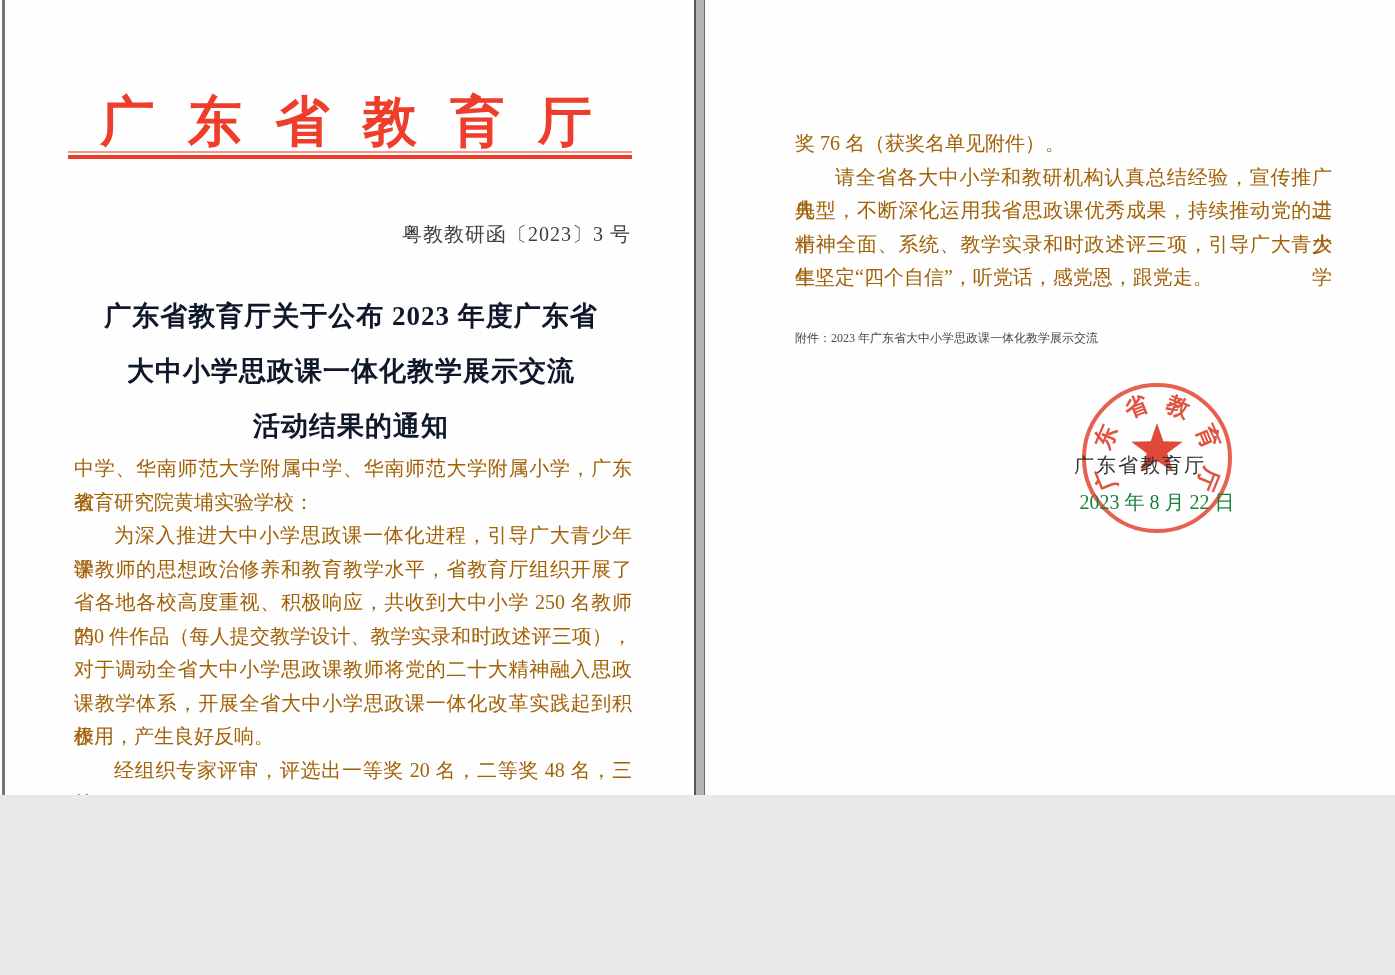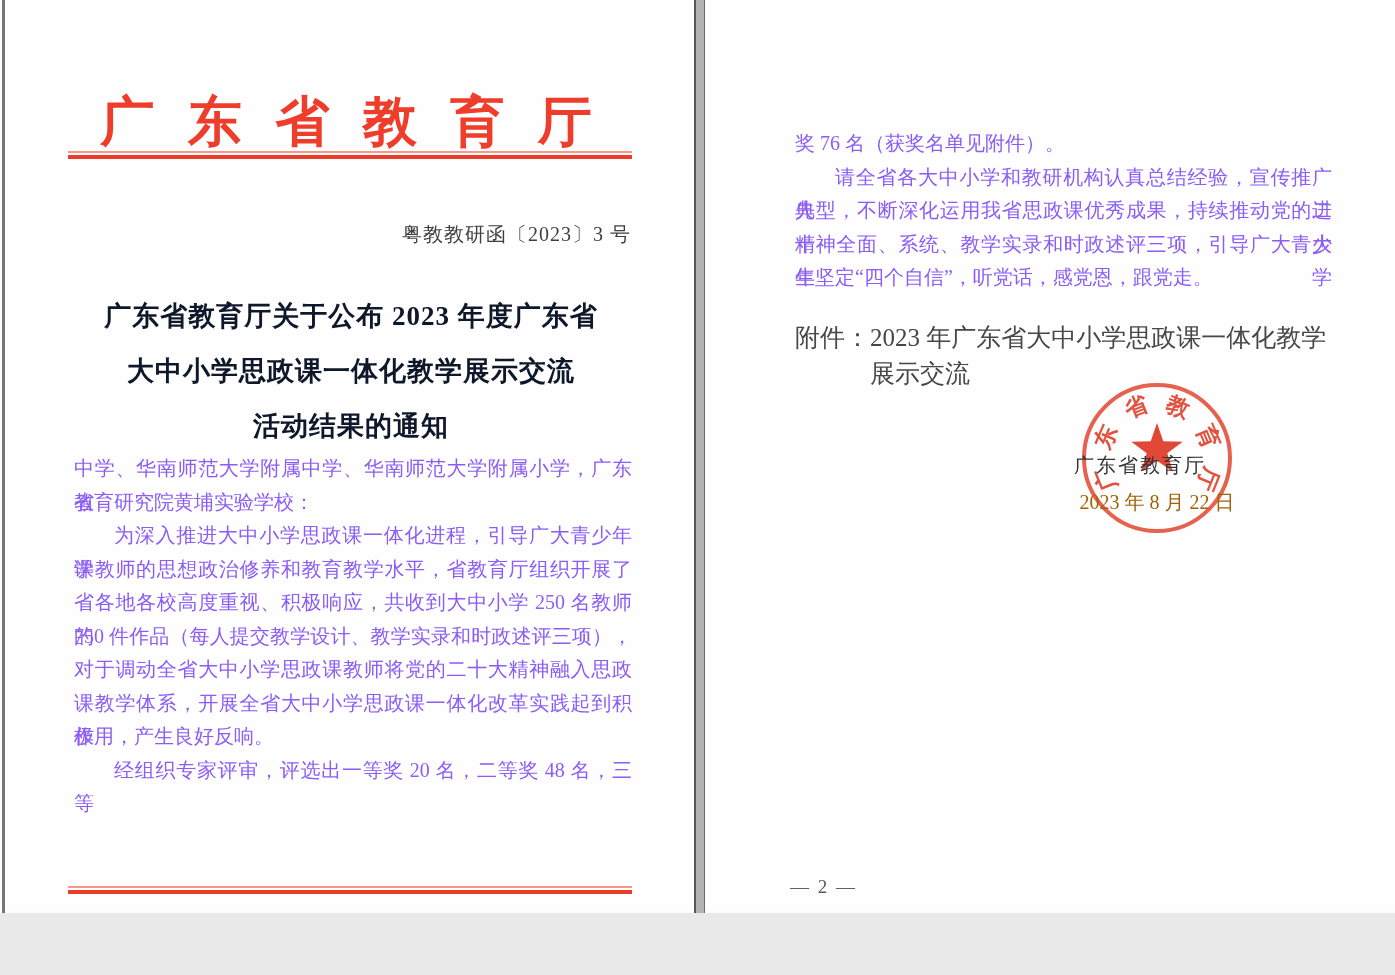--- a/index.html
+++ b/index.html
@@ -1,17 +1,17 @@
 <!DOCTYPE html>
 <html><head>
 <meta charset="utf-8">
 <style>
   html,body{margin:0;padding:0;background:#e9e9e9;}
   .canvas{
-    position:relative;width:1395px;height:913px;background:#fdfdfd;
+    position:relative;width:1395px;height:795px;background:#fdfdfd;
     overflow:hidden;font-family:"Liberation Serif","DejaVu Serif",serif;
   }
   
   .edge-left{position:absolute;left:2px;top:0;width:3px;height:975px;background:#757575;}
   .edge-bottom{position:absolute;left:0;top:971px;width:1395px;height:4px;background:#868686;}
   .divider{position:absolute;left:694px;top:0;width:8px;height:975px;background:#b3b3b3;
            border-left:2px solid #585858;border-right:1px solid #6c6c6c;}
   .page{position:absolute;top:0;bottom:4px;background:#fefefe;}
   .page-1{left:5px;width:689px;}
   .page-2{left:705px;width:690px;}
@@ -28,42 +28,42 @@
   .red-rule .thick{height:4px;background:#ec3c2a;}
   .rule-top{top:151px;}
   .rule-bottom{top:886px;}
 
   .doc-number{position:absolute;left:402px;top:221px;font-size:20px;color:#3e3e3e;letter-spacing:1px;white-space:nowrap;}
 
   .doc-title{position:absolute;left:62px;top:289px;width:578px;text-align:center;color:#0f172a;}
   .title-line{font-size:27px;font-weight:bold;line-height:55px;letter-spacing:1px;white-space:nowrap;}
 
   
-  .body-block{position:absolute;color:#8b5cf6;font-size:20px;}
+  .body-block{position:absolute;color:#a16207;font-size:20px;}
   .body-1{left:74px;top:452px;width:558px;}
   .body-2{left:795px;top:127px;width:537px;}
   .body-line{height:33.5px;line-height:33.5px;text-align:justify;text-justify:distribute;white-space:normal;}
   .body-line.fill{text-align-last:justify;}
   .body-line.indent{text-indent:2em;}
 
   
-  .attachment{position:absolute;left:795px;top:320px;width:545px;display:flex;color:#474747;font-size:25px;}
+  .attachment{position:absolute;left:795px;top:320px;width:545px;display:flex;color:#474747;font-size:12px;}
   .att-label{flex:none;line-height:36px;}
   .att-lines{flex:1;}
   .att-line{line-height:36px;}
 
   
   .seal{position:absolute;left:1082px;top:383px;width:150px;height:150px;z-index:1;}
   .seal-ring{position:absolute;left:0;top:0;width:142px;height:142px;border:4px solid rgba(224,62,42,.82);border-radius:50%;}
   .seal-char{position:absolute;font-size:23px;font-weight:bold;color:rgba(222,58,38,.88);transform-origin:center;}
   .seal-star{position:absolute;left:48px;top:40px;width:54px;height:54px;}
   .sig-agency{position:absolute;left:1040px;top:452px;width:200px;text-align:center;
     font-size:20px;letter-spacing:2px;color:#333;z-index:2;white-space:nowrap;}
   .sig-date{position:absolute;left:1057px;top:489px;width:200px;text-align:center;
-    font-size:20px;color:#a16207;z-index:2;white-space:nowrap;}
+    font-size:20px;color:#15803d;z-index:2;white-space:nowrap;}
 
   .page-number{position:absolute;left:790px;top:876px;font-size:19px;color:#5a5a5a;letter-spacing:2px;white-space:nowrap;}
 </style>
 </head>
 <body>
 
 <div class="canvas">
   <div class="edge-left"></div>
   <div class="edge-bottom"></div>
 

